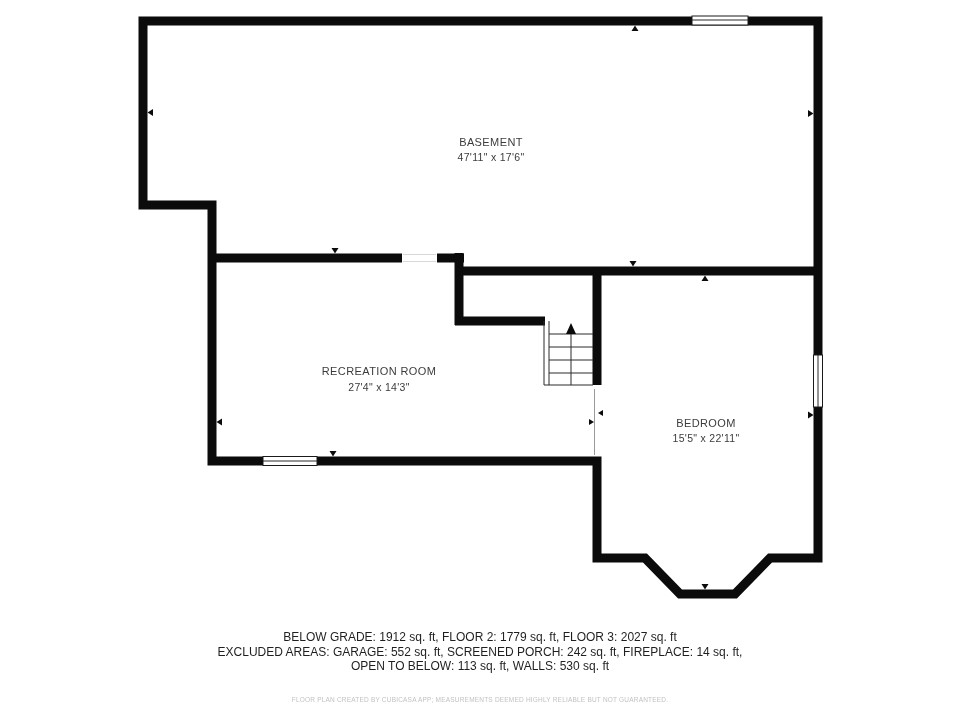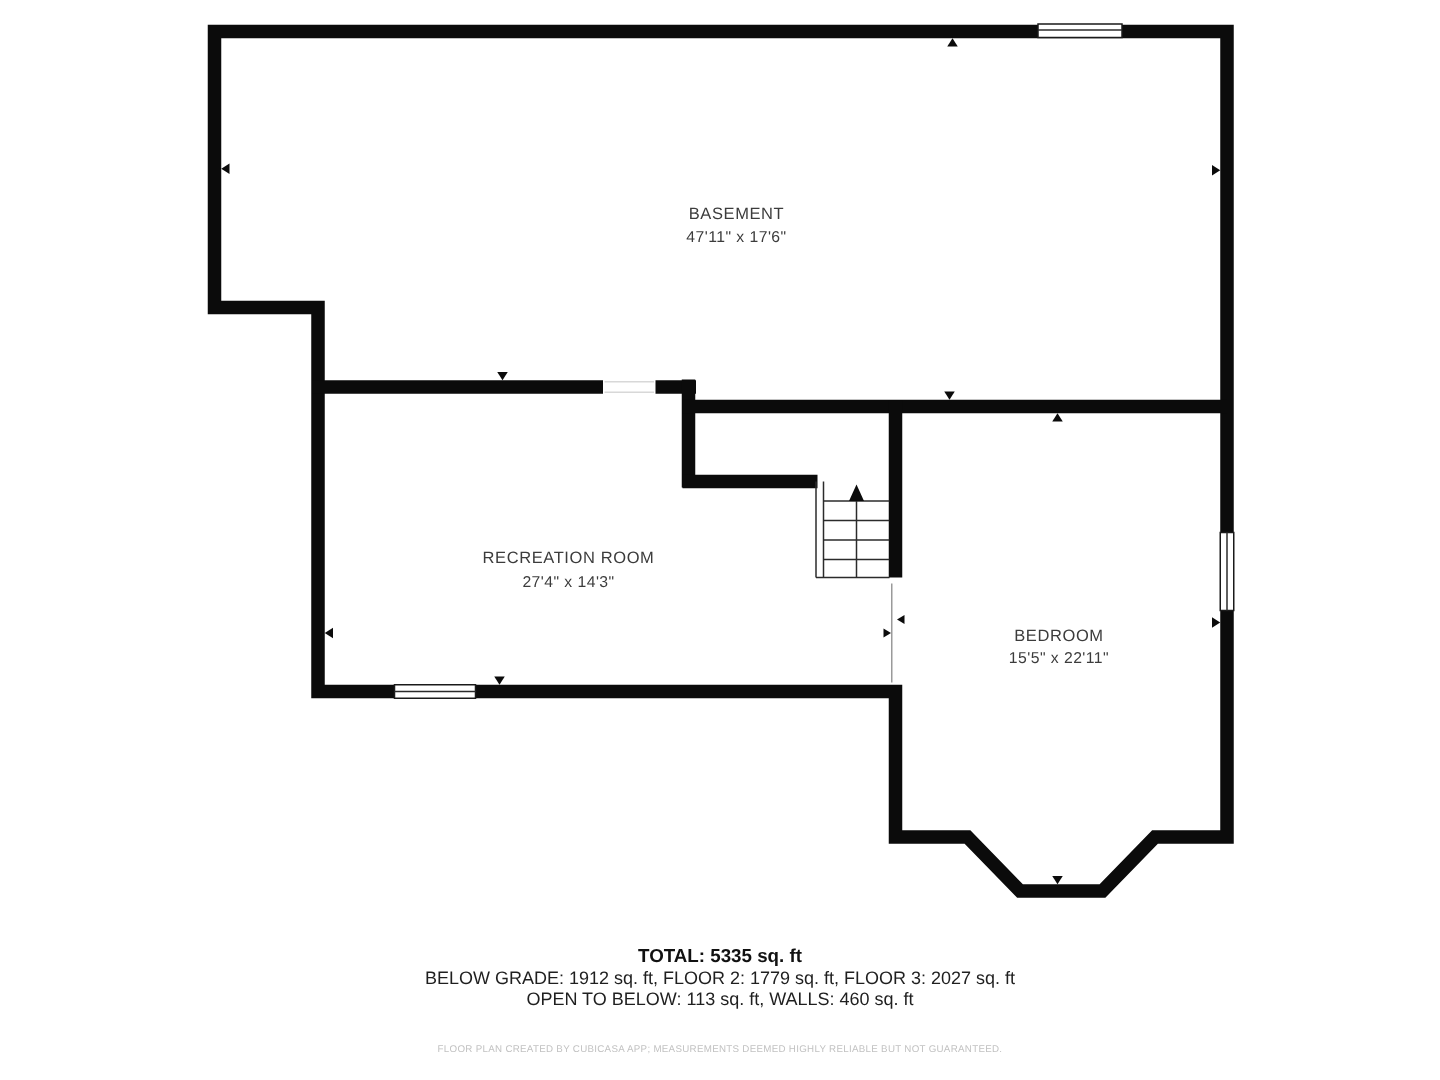--- a/index.html
+++ b/index.html
@@ -109,20 +109,20 @@
 
       <text class="room-label" x="379" y="375">RECREATION ROOM</text>
       <text class="room-dim" x="379" y="391">27'4" x 14'3"</text>
 
       <text class="room-label" x="706" y="427">BEDROOM</text>
       <text class="room-dim" x="706" y="442">15'5" x 22'11"</text>
     </g>
   </svg>
 
   <div class="summary">
-    <div class="total">TOTAL: 5335 sq. ft</div>
     <div>BELOW GRADE: 1912 sq. ft, FLOOR 2: 1779 sq. ft, FLOOR 3: 2027 sq. ft</div>
-    <div>OPEN TO BELOW: 113 sq. ft, WALLS: 460 sq. ft</div>
+    <div>EXCLUDED AREAS: GARAGE: 552 sq. ft, SCREENED PORCH: 242 sq. ft, FIREPLACE: 14 sq. ft,</div>
+    <div>OPEN TO BELOW: 113 sq. ft, WALLS: 530 sq. ft</div>
   </div>
 
   <div class="disclaimer">FLOOR PLAN CREATED BY CUBICASA APP; MEASUREMENTS DEEMED HIGHLY RELIABLE BUT NOT GUARANTEED.</div>
 
 </div>
 
 </body></html>

